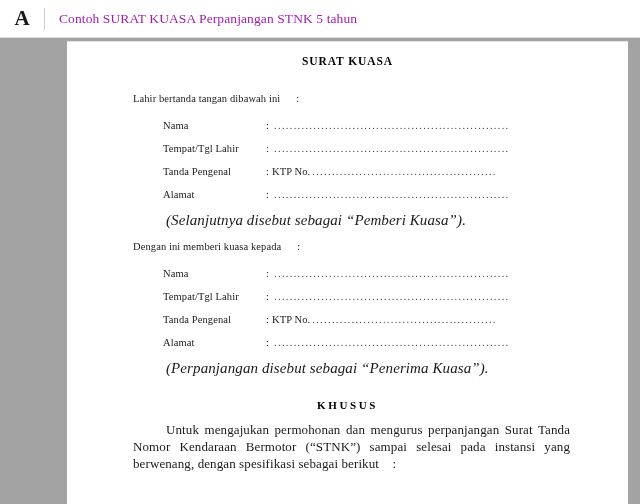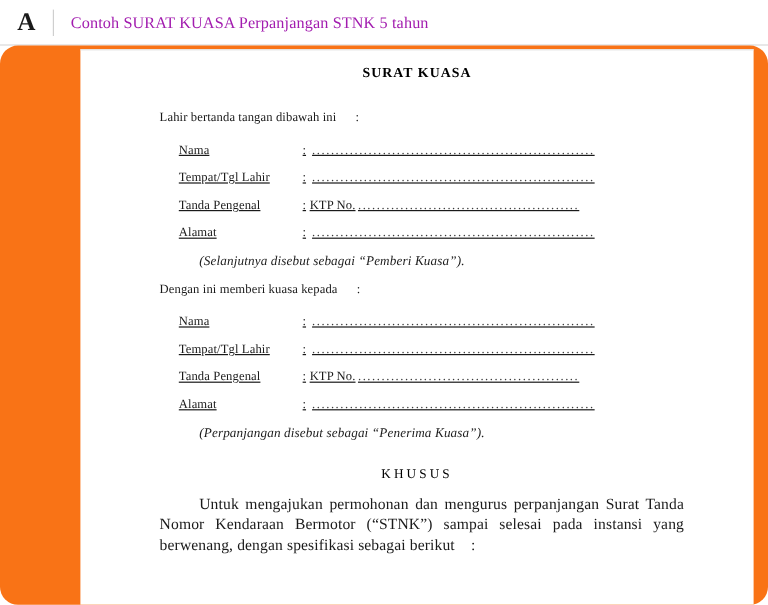--- a/index.html
+++ b/index.html
@@ -50,23 +50,22 @@
     letter-spacing: 0.1px;
     white-space: nowrap;
   }
 
   
   .viewer {
     position: absolute;
     left: 0; top: 38px;
     width: 640px;
     height: 466px;
-    background: #f97316;
+    background: #a3a3a3;
     overflow: hidden;
-    border-radius: 15px;
   }
 
   .page {
     position: absolute;
     left: 67px;
     top: 3px;
     width: 561px;
     height: 463px;
     background: #ffffff;
     box-sizing: border-box;
@@ -103,23 +102,22 @@
   .lead-line .colon {
     display: inline-block;
     margin-left: 16px;
   }
 
   .field-row {
     display: flex;
     align-items: baseline;
     font-size: 10.5px;
     color: #1a1a1a;
-    margin-left: 16px;
-    letter-spacing: 0.1px;
-    text-decoration: underline;
+    margin-left: 30px;
+    letter-spacing: 0.1px;
   }
   .field-label {
     width: 103px;
     flex: 0 0 103px;
     white-space: nowrap;
   }
   .field-value {
     flex: 1 1 auto;
     white-space: nowrap;
     overflow: hidden;
@@ -139,30 +137,30 @@
     flex: 1 1 auto;
     overflow: hidden;
     white-space: nowrap;
     letter-spacing: 1.3px;
     font-size: 10.5px;
     color: #3a3a3a;
   }
 
   .note {
     font-style: italic;
-    font-size: 11px;
+    font-size: 15px;
     color: #1a1a1a;
     margin-left: 33px;
     white-space: nowrap;
     letter-spacing: 0.1px;
   }
 
   .section-title {
     text-align: center;
-    font-weight: normal;
+    font-weight: bold;
     font-size: 11px;
     letter-spacing: 2.6px;
     color: #000;
   }
 
   .body-para {
     font-size: 13px;
     color: #1a1a1a;
     text-align: justify;
     line-height: 17px;

